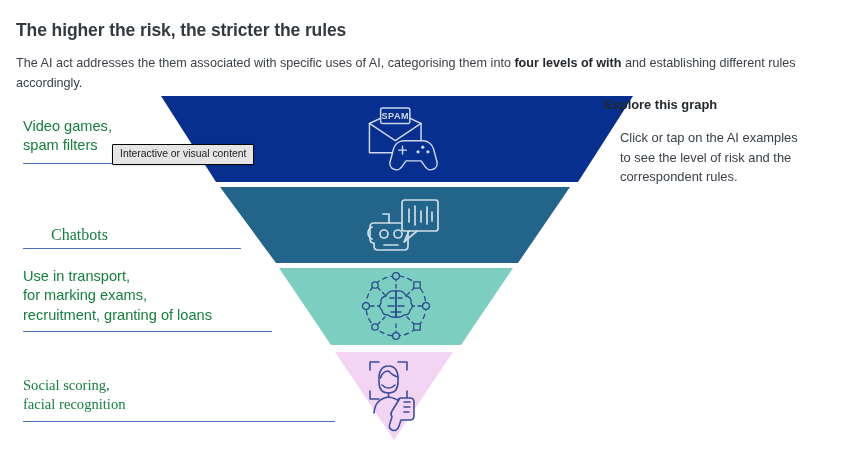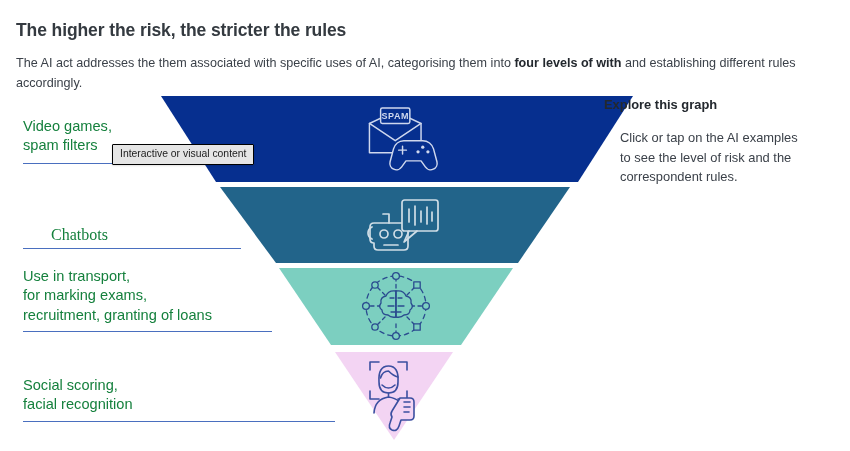--- a/index.html
+++ b/index.html
@@ -57,21 +57,21 @@
     position: absolute;
     height: 0; border-top: 1.2px solid #4a6fbf;
   }
 
   #label-0 { left: 23px; top: 117px; }
   #rule-0  { left: 23px; top: 163px; width: 190px; }
   #label-1 { left: 23px; top: 224px; margin-left: 28px; }
   #rule-1  { left: 23px; top: 248px; width: 218px; }
   #label-2 { left: 23px; top: 267px; }
   #rule-2  { left: 23px; top: 331px; width: 249px; }
-  #label-3 { left: 23px; top: 376px; }
+  #label-3 { left: 23px; top: 376px; font-family: Liberation Serif, serif; }
   #rule-3  { left: 23px; top: 421px; width: 312px; }
 
   
   #tooltip {
     position: absolute;
     left: 112px; top: 144px;
     padding: 3px 7px 4px 7px;
     background: #e5e5e5;
     border: 1px solid #000000;
     border-radius: 1px;

